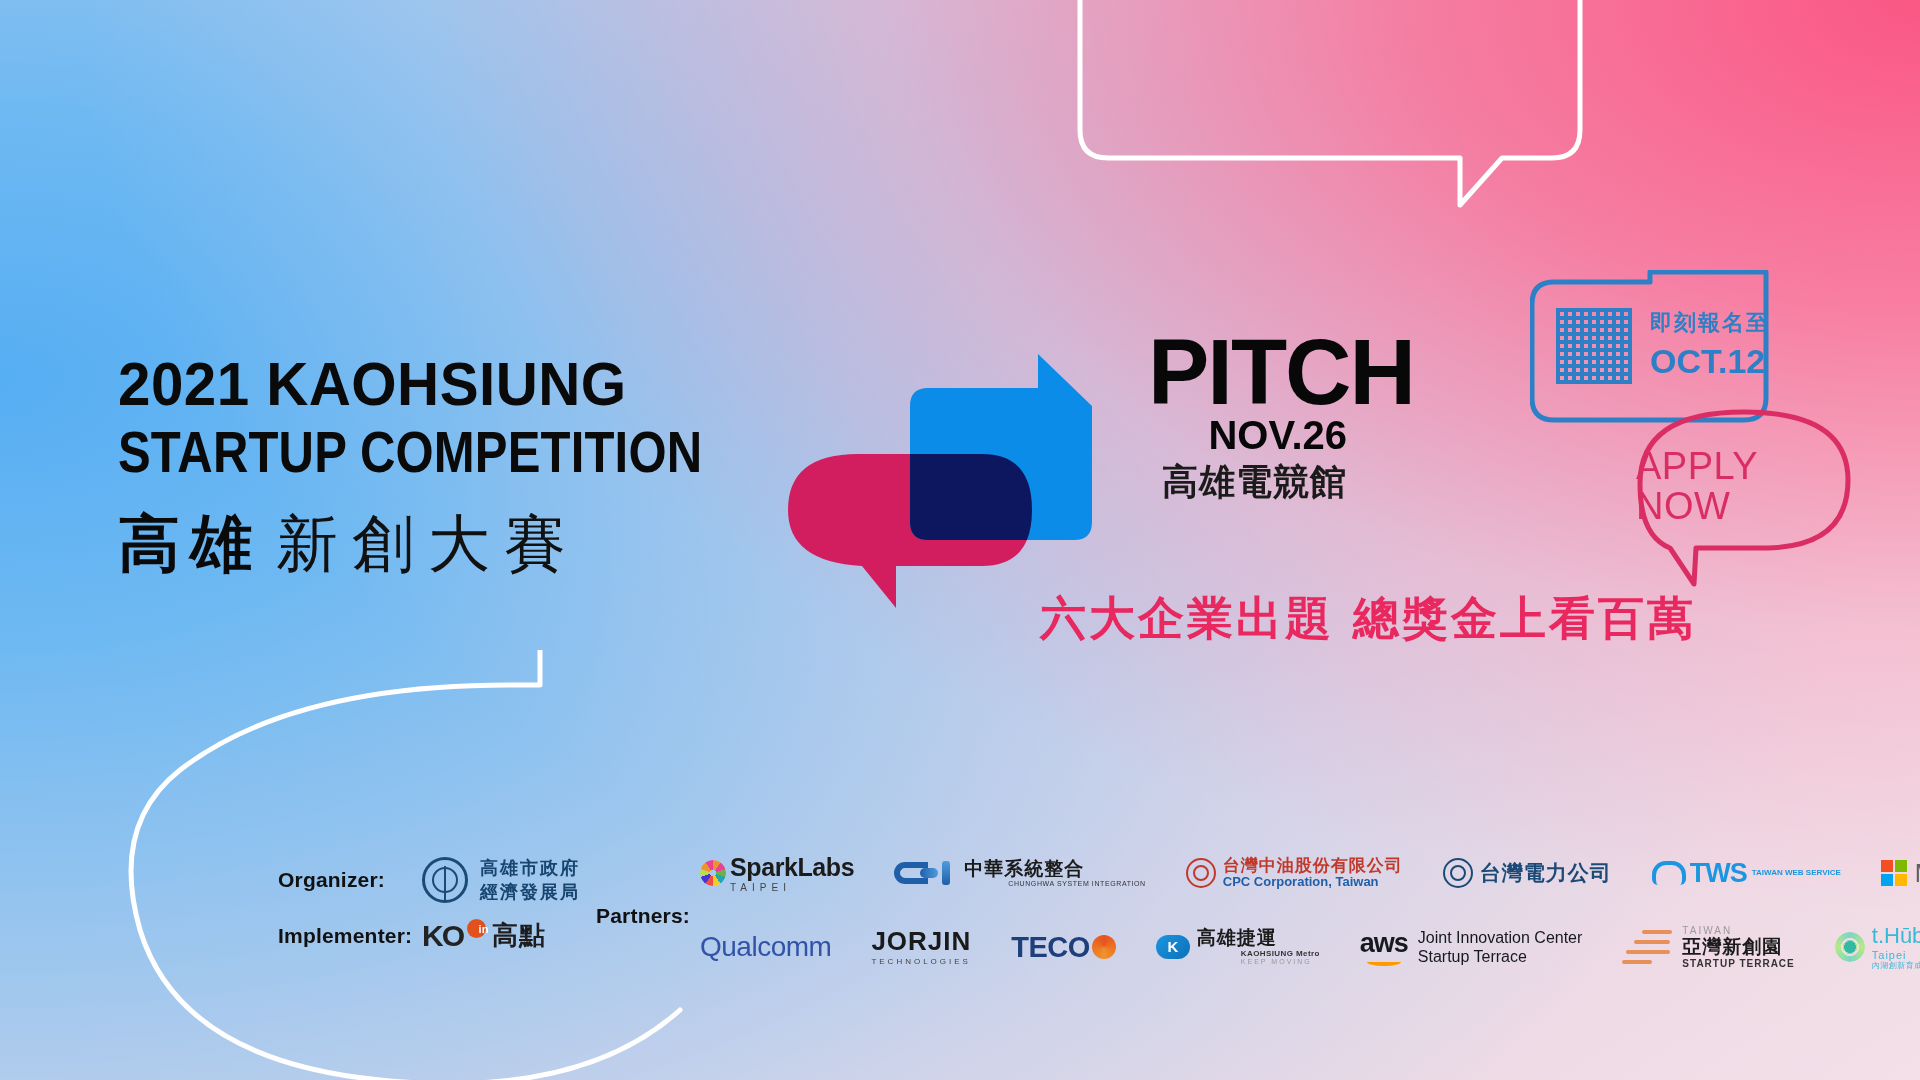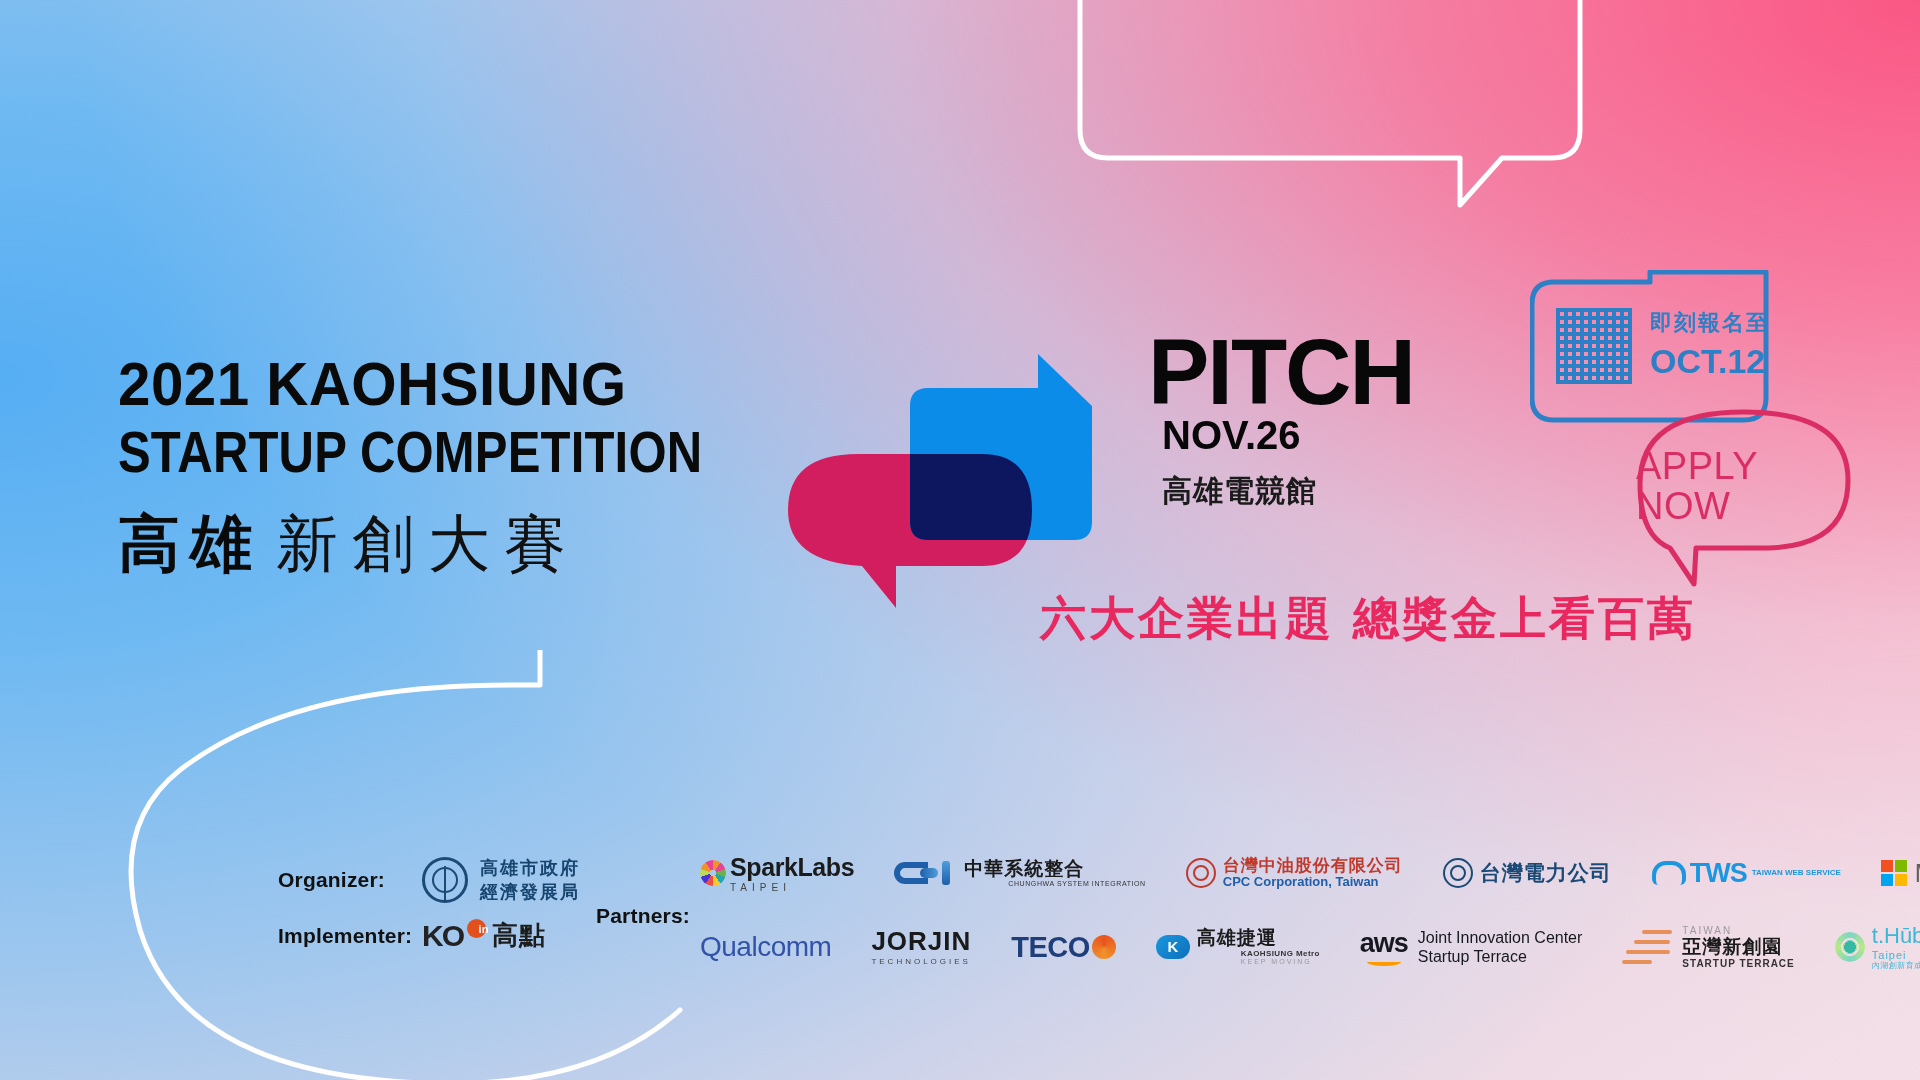--- a/index.html
+++ b/index.html
@@ -87,29 +87,30 @@
   }
   #day-row { display: flex; align-items: flex-end; }
   #day-right { margin-left: 14px; padding-bottom: 6px; }
   #nov-date {
     font-family: "Liberation Sans", sans-serif;
     font-weight: 700;
     font-size: 40px;
     letter-spacing: 0px;
     color: #080808;
     line-height: 1;
+    text-align: right;
   }
   #venue-cn {
     font-family: "DejaVu Sans", sans-serif;
     font-weight: 700;
-    font-size: 30px;
+    font-size: 36px;
     letter-spacing: 1px;
     color: #1b1b1b;
     line-height: 1.25;
-    margin-top: 17px;
+    margin-top: 4px;
   }
 
   
   #tagline {
     position: absolute;
     left: 1040px; top: 588px;
     font-family: "DejaVu Sans", sans-serif;
     font-weight: 700;
     font-size: 46px;
     letter-spacing: 3px;

